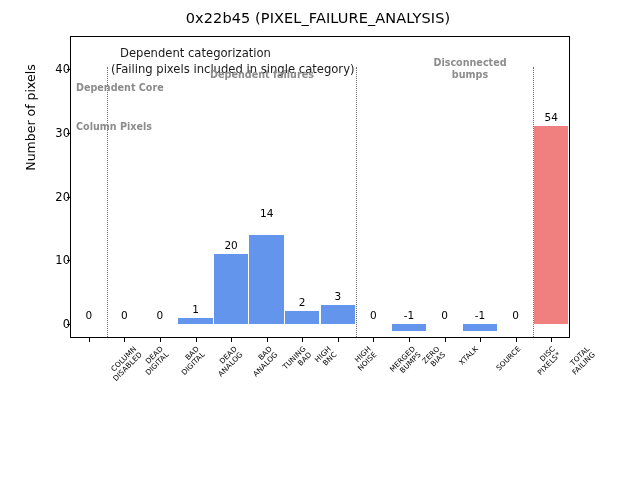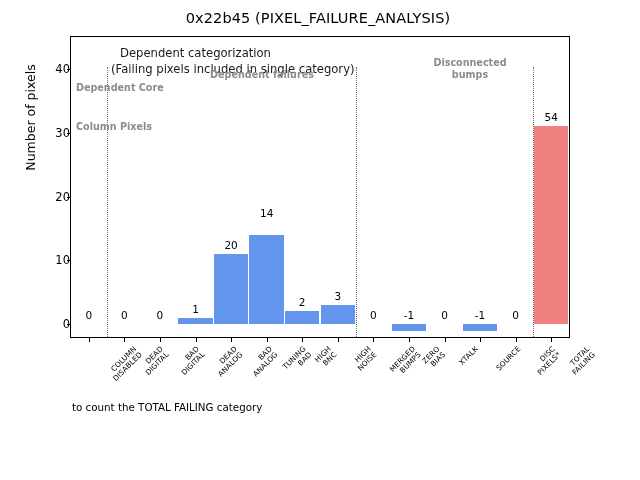--- a/index.html
+++ b/index.html
@@ -261,16 +261,15 @@
     <div class="ann-group ann-left" style="left:76px; top:82px;">Dependent Core</div>
     <div class="ann-group ann-left" style="left:76px; top:94px;margin-top:27px;">Column Pixels</div>
 
     <div class="ann-group ann-center" style="left:262px; top:69px;">Dependent failures</div>
 
     <div class="ann-group ann-center" style="left:470px; top:57px;">Disconnected</div>
     <div class="ann-group ann-center" style="left:470px; top:69px;">bumps</div>
   </div>
 
   <div id="footnote">
-    <div>to count the TOTAL FAILING category</div>
   </div>
 
 </div>
 
 </body></html>

